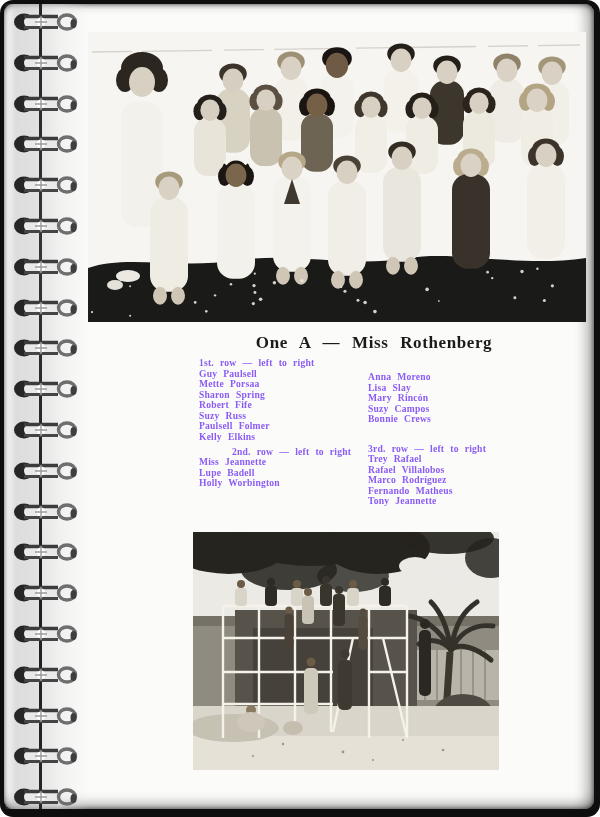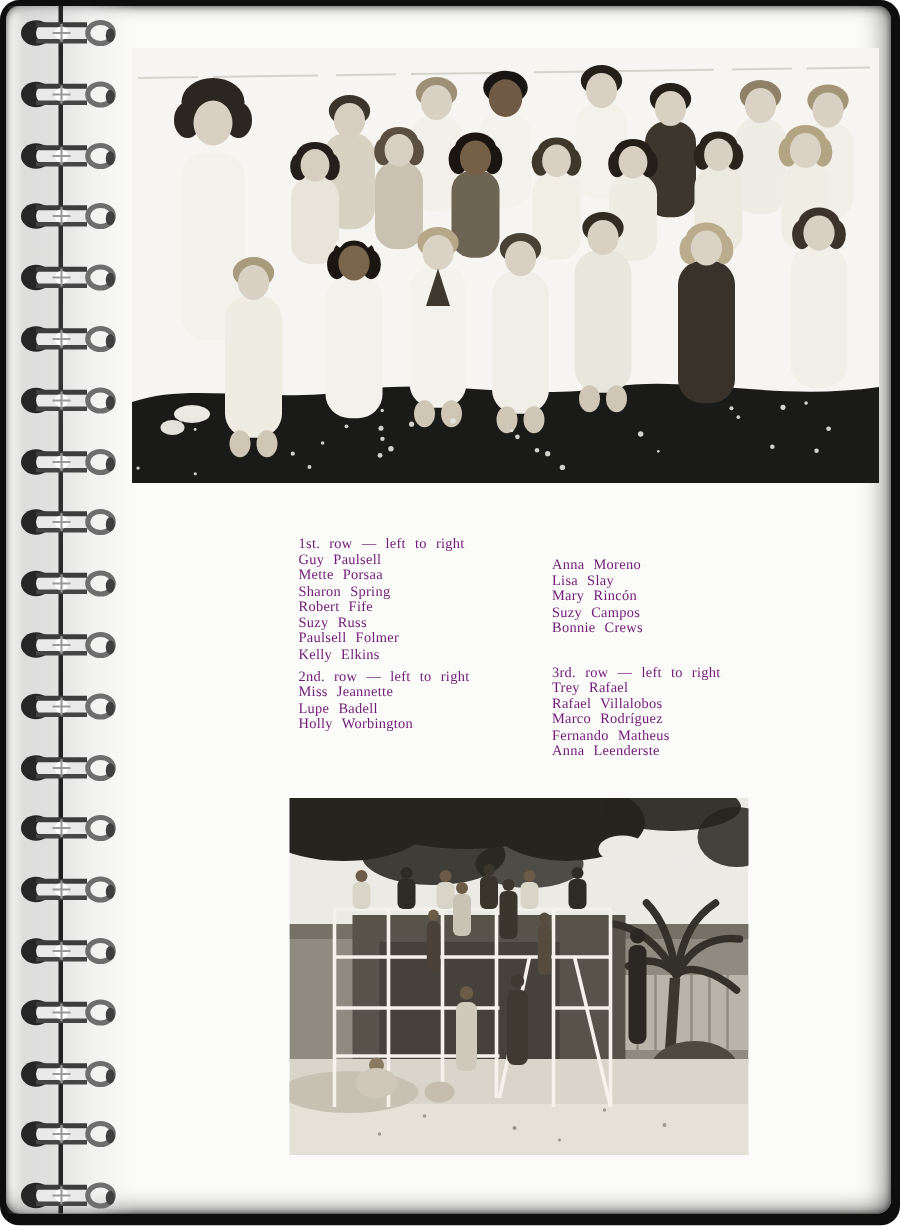--- a/index.html
+++ b/index.html
@@ -31,28 +31,28 @@
     background:linear-gradient(180deg,#232323,#343434 30%,#1d1d1d 70%,#262626);
   }
   .coil{position:absolute;left:6px;width:72px;height:26px;}
   .photo-top{position:absolute;left:84px;top:28px;width:498px;height:290px;}
   .photo-bottom{position:absolute;left:189px;top:528px;width:306px;height:238px;}
   .title{
     position:absolute;left:190px;top:329px;width:360px;text-align:center;
     font-size:17px;font-weight:bold;color:#1b1b1b;
     letter-spacing:.6px;word-spacing:7px;
   }
-  .rcol{position:absolute;font-weight:normal;color:#701a75;}
+  .rcol{position:absolute;font-weight:bold;color:#8b5cf6;}
   .col-left{left:195px;top:354px;width:165px;}
   .col-right{left:364px;top:368px;width:175px;}
   .rhead,.name{
     font-size:9.6px;line-height:10.5px;
     word-spacing:3.5px;letter-spacing:.2px;white-space:nowrap;
   }
-  .gap2{margin-top:4.5px;}
+  .gap2{margin-top:4.5px;margin-left:33px;}
   .gap3{margin-top:19px;}
 </style>
 </head>
 <body>
 
 <div class="scan">
   <div class="page">
 
     <svg class="photo-top" viewBox="0 0 498 290">
       <rect width="498" height="290" fill="#f7f5f1"></rect>
@@ -185,20 +185,21 @@
           <circle cx="256.9593279785287" cy="259.2474831767601" r="1.557894539766896" fill="#e8e6e0" opacity="0.9"></circle>
           <circle cx="464.3905749881596" cy="253.83610469374625" r="1.5790549314483324" fill="#e8e6e0" opacity="0.9"></circle>
           <circle cx="127.04917958241384" cy="263.3429838397275" r="1.1856466745890895" fill="#e8e6e0" opacity="0.9"></circle>
           <circle cx="165.99391929525598" cy="253.5715913640203" r="1.6741932119588339" fill="#e8e6e0" opacity="0.9"></circle>
           <circle cx="434.0032383063823" cy="239.55369544567247" r="1.7011058191773976" fill="#e8e6e0" opacity="0.9"></circle>
           <circle cx="42.08766192201882" cy="254.34019626227217" r="0.968928760182545" fill="#e8e6e0" opacity="0.9"></circle>
           <circle cx="42.16315466918198" cy="283.8102576470982" r="1.0420060451338096" fill="#e8e6e0" opacity="0.9"></circle>
         </g>
     </svg>
 
+    <div class="title">One A — Miss Rothenberg</div>
 
     <div class="rcol col-left">
       <div class="rhead">1st. row — left to right</div>
       <div class="name">Guy Paulsell</div>
       <div class="name">Mette Porsaa</div>
       <div class="name">Sharon Spring</div>
       <div class="name">Robert Fife</div>
       <div class="name">Suzy Russ</div>
       <div class="name">Paulsell Folmer</div>
       <div class="name">Kelly Elkins</div>
@@ -212,21 +213,21 @@
       <div class="name">Anna Moreno</div>
       <div class="name">Lisa Slay</div>
       <div class="name">Mary Rincón</div>
       <div class="name">Suzy Campos</div>
       <div class="name">Bonnie Crews</div>
       <div class="rhead gap3">3rd. row — left to right</div>
       <div class="name">Trey Rafael</div>
       <div class="name">Rafael Villalobos</div>
       <div class="name">Marco Rodríguez</div>
       <div class="name">Fernando Matheus</div>
-      <div class="name">Anna Leenderste</div>
+      <div class="name">Tony Jeannette</div>
     </div>
 
     <svg class="photo-bottom" viewBox="0 0 306 238">
       <rect width="306" height="238" fill="#eceae5"></rect>
 
       <g fill="#26241f">
         <ellipse cx="36" cy="14" rx="60" ry="28"></ellipse>
         <ellipse cx="118" cy="8" rx="72" ry="26"></ellipse>
         <ellipse cx="96" cy="38" rx="48" ry="20" opacity=".88"></ellipse>
         <ellipse cx="185" cy="16" rx="52" ry="26"></ellipse>

